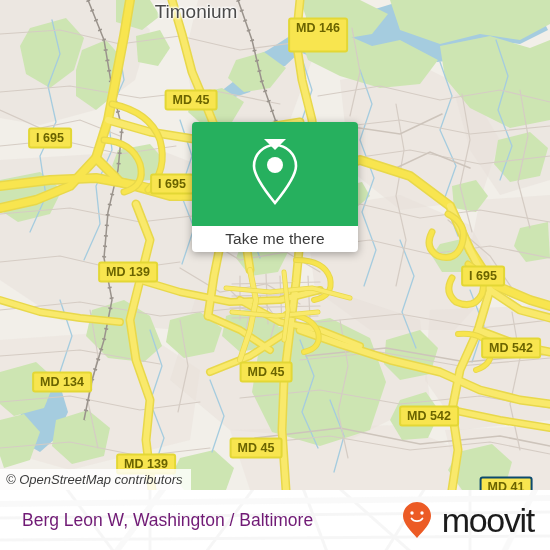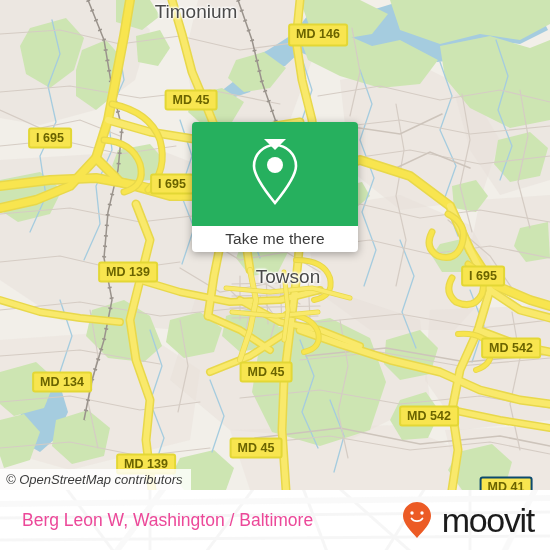--- a/index.html
+++ b/index.html
@@ -31,21 +31,21 @@
                font-size:15.5px;color:#3a3a3a;letter-spacing:.1px;}
   #callout-tip{position:absolute;left:50%;margin-left:-11px;top:139px;
                width:0;height:0;border-left:11px solid transparent;
                border-right:11px solid transparent;border-top:11px solid #fff;}
 
   
   #footer{position:absolute;left:0;top:490px;width:550px;height:60px;
           background:#fff;overflow:hidden;}
   #footer-bg{position:absolute;left:0;top:0;width:550px;height:60px;opacity:.5;}
   #footer-title{position:absolute;left:22px;top:50%;transform:translateY(-50%);
-                font-size:17.5px;color:#ec4899;white-space:nowrap;}
+                font-size:17.5px;color:#701a75;white-space:nowrap;}
   #brand{position:absolute;right:16px;top:50%;transform:translateY(-50%);
          display:flex;align-items:center;gap:10px;}
   #brand-word{font-size:34px;color:#1b1b1b;letter-spacing:-1.3px;
               line-height:34px;font-weight:400;}
 </style>
 </head>
 <body>
 
 <div id="app">
 
@@ -275,27 +275,22 @@
         <path class="pri-c" stroke-width="5" d="M284 272 L288 310 L284 340"></path>
         <path class="pri" stroke-width="3.5" d="M284 272 L288 310 L284 340"></path>
       </g>
     </svg>
 
     <div style="position:absolute;left:196px;top:12px;transform:translate(-50%,-50%);
                 font-size:19px;color:#4a4a4a;white-space:nowrap;
                 text-shadow:0 0 3px #fff,0 0 3px #fff,1px 1px 2px #fff,-1px -1px 2px #fff;">
       <span>Timonium</span>
     </div>
-    <div style="position:absolute;left:288px;top:277px;transform:translate(-50%,-50%);
-                font-size:19px;color:#4a4a4a;white-space:nowrap;
-                text-shadow:0 0 3px #fff,0 0 3px #fff,1px 1px 2px #fff,-1px -1px 2px #fff;">
-      <span>Towson</span>
-    </div>
-
-    <div style="position:absolute;left:318px;top:35px;transform:translate(-50%,-50%);background:#f8e54f;border:2px solid #e3d735;border-radius:3px;padding:1px 6px 4px;font-size:12.5px;font-weight:bold;color:#6b6400;white-space:nowrap;line-height:14px;"><span>MD 146</span></div>
+
+    <div style="position:absolute;left:318px;top:35px;transform:translate(-50%,-50%);background:#f8e54f;border:2px solid #e3d735;border-radius:3px;padding:1px 6px 16px;font-size:12.5px;font-weight:bold;color:#6b6400;white-space:nowrap;line-height:14px;"><span>MD 146</span></div>
     <div style="position:absolute;left:191px;top:100px;transform:translate(-50%,-50%);background:#f8e54f;border:2px solid #e3d735;border-radius:3px;padding:1px 6px 2px;font-size:12.5px;font-weight:bold;color:#6b6400;white-space:nowrap;line-height:14px;"><span>MD 45</span></div>
     <div style="position:absolute;left:50px;top:138px;transform:translate(-50%,-50%);background:#f8e54f;border:2px solid #e3d735;border-radius:3px;padding:1px 6px 2px;font-size:12.5px;font-weight:bold;color:#6b6400;white-space:nowrap;line-height:14px;"><span>I 695</span></div>
     <div style="position:absolute;left:172px;top:184px;transform:translate(-50%,-50%);background:#f8e54f;border:2px solid #e3d735;border-radius:3px;padding:1px 6px 2px;font-size:12.5px;font-weight:bold;color:#6b6400;white-space:nowrap;line-height:14px;"><span>I 695</span></div>
     <div style="position:absolute;left:128px;top:272px;transform:translate(-50%,-50%);background:#f8e54f;border:2px solid #e3d735;border-radius:3px;padding:1px 6px 2px;font-size:12.5px;font-weight:bold;color:#6b6400;white-space:nowrap;line-height:14px;"><span>MD 139</span></div>
     <div style="position:absolute;left:483px;top:276px;transform:translate(-50%,-50%);background:#f8e54f;border:2px solid #e3d735;border-radius:3px;padding:1px 6px 2px;font-size:12.5px;font-weight:bold;color:#6b6400;white-space:nowrap;line-height:14px;"><span>I 695</span></div>
     <div style="position:absolute;left:511px;top:348px;transform:translate(-50%,-50%);background:#f8e54f;border:2px solid #e3d735;border-radius:3px;padding:1px 6px 2px;font-size:12.5px;font-weight:bold;color:#6b6400;white-space:nowrap;line-height:14px;"><span>MD 542</span></div>
     <div style="position:absolute;left:266px;top:372px;transform:translate(-50%,-50%);background:#f8e54f;border:2px solid #e3d735;border-radius:3px;padding:1px 6px 2px;font-size:12.5px;font-weight:bold;color:#6b6400;white-space:nowrap;line-height:14px;"><span>MD 45</span></div>
     <div style="position:absolute;left:62px;top:382px;transform:translate(-50%,-50%);background:#f8e54f;border:2px solid #e3d735;border-radius:3px;padding:1px 6px 2px;font-size:12.5px;font-weight:bold;color:#6b6400;white-space:nowrap;line-height:14px;"><span>MD 134</span></div>
     <div style="position:absolute;left:429px;top:416px;transform:translate(-50%,-50%);background:#f8e54f;border:2px solid #e3d735;border-radius:3px;padding:1px 6px 2px;font-size:12.5px;font-weight:bold;color:#6b6400;white-space:nowrap;line-height:14px;"><span>MD 542</span></div>
     <div style="position:absolute;left:256px;top:448px;transform:translate(-50%,-50%);background:#f8e54f;border:2px solid #e3d735;border-radius:3px;padding:1px 6px 2px;font-size:12.5px;font-weight:bold;color:#6b6400;white-space:nowrap;line-height:14px;"><span>MD 45</span></div>

